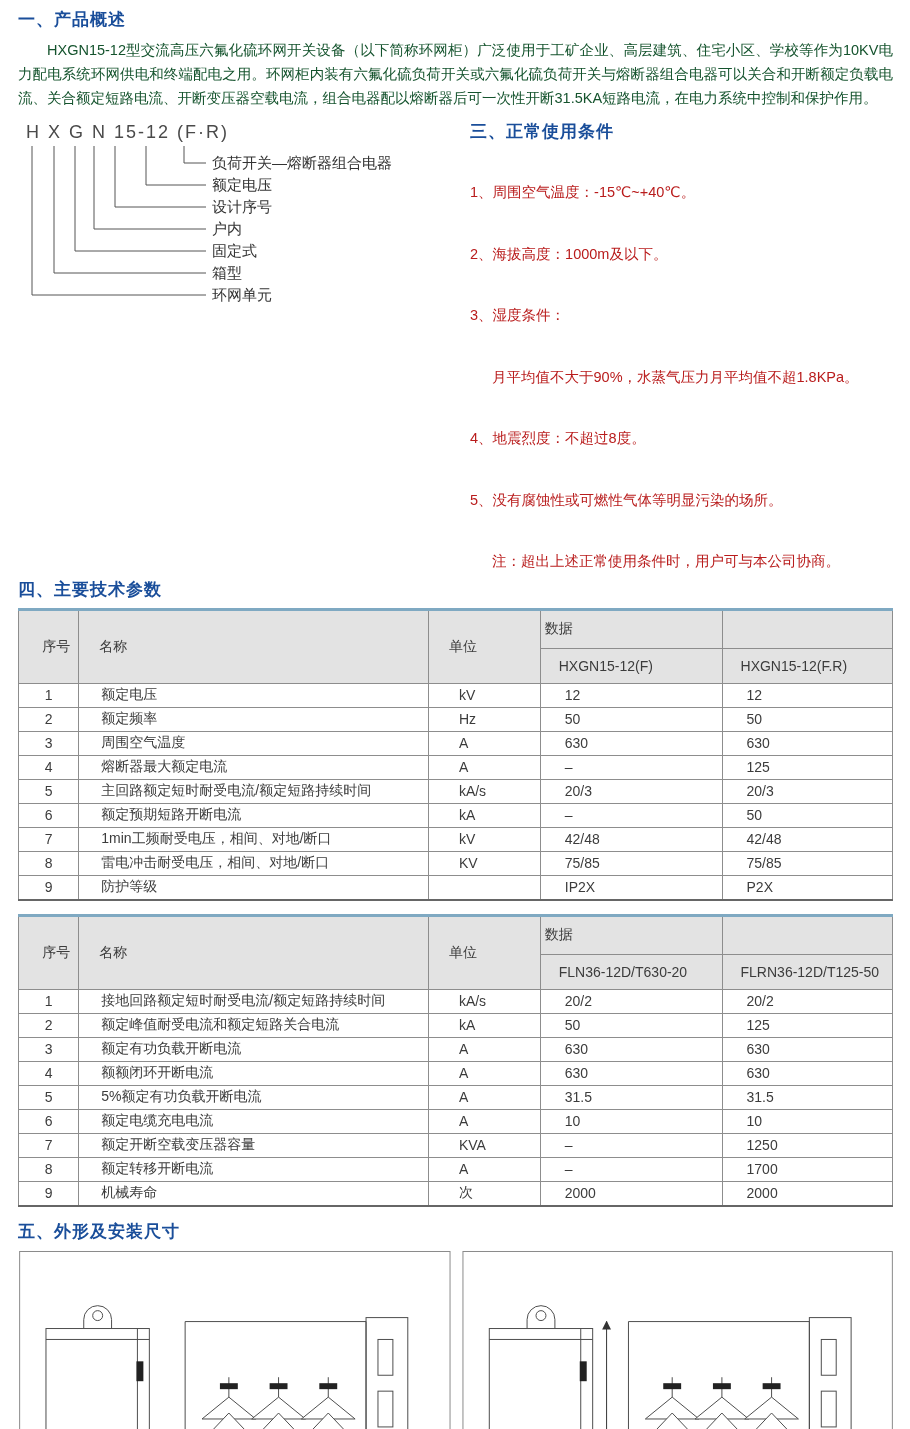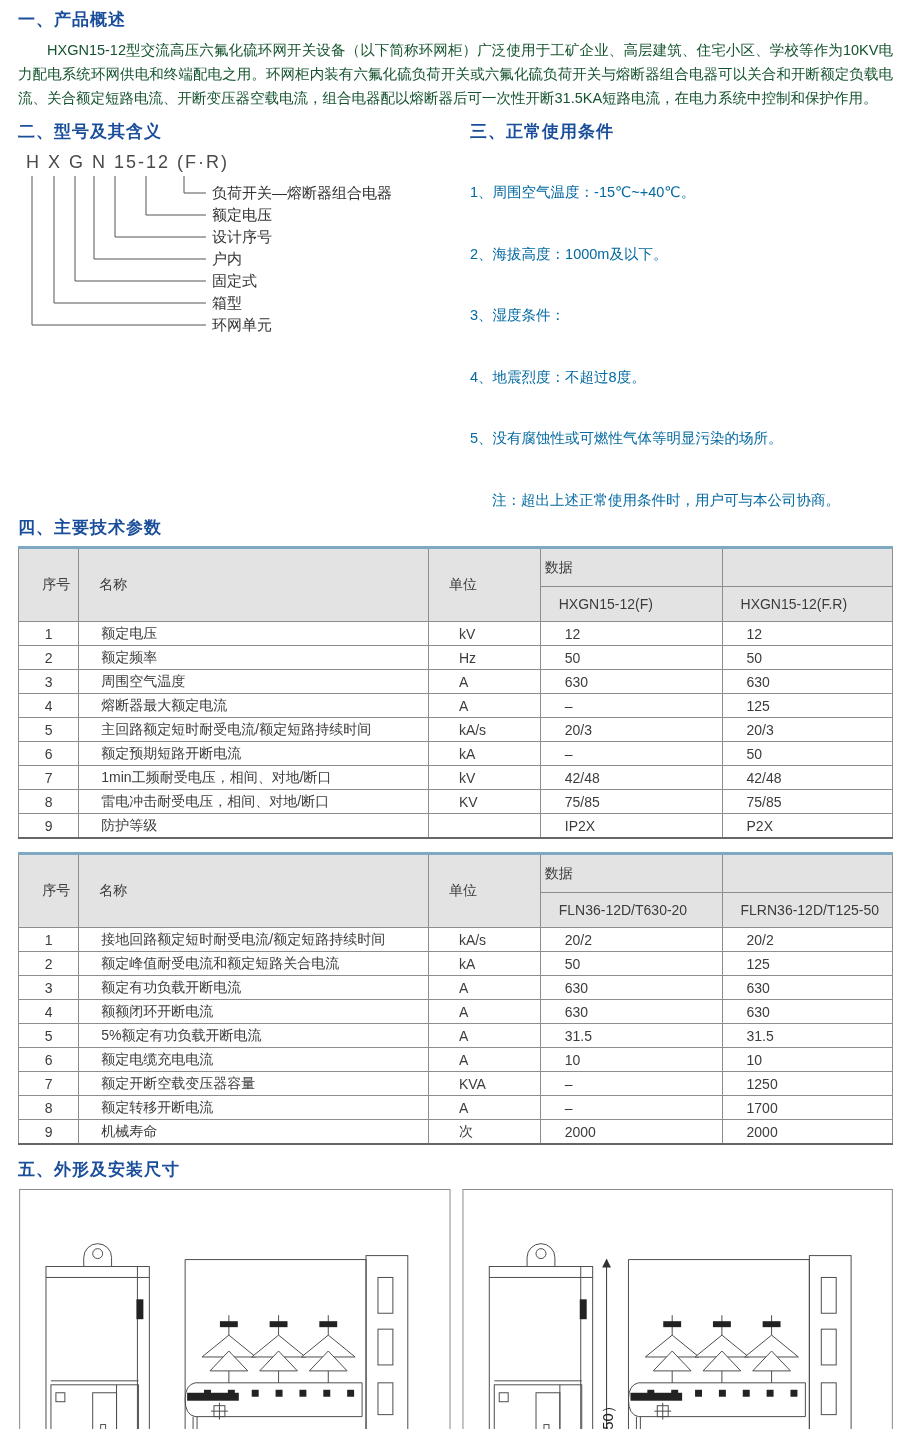--- a/index.html
+++ b/index.html
@@ -25,21 +25,21 @@
     line-height:24px;
     text-align:justify;
     text-indent:2em;
     color:#14532d;
     margin:0 0 10px 0;
   }
   .two-col{display:flex;margin-bottom:4px;}
   .col-l{width:452px;flex:none;}
   .col-r{flex:1;}
   .model-svg{display:block;}
-  .cond-item{font-size:14.5px;line-height:24.5px;color:#0369a1;margin-top:37px;}
+  .cond-item{font-size:14.5px;line-height:24.5px;color:#b91c1c;margin-top:37px;}
   .cond-item.indent{padding-left:22px;}
   .ptable{
     width:100%;
     border-collapse:collapse;
     table-layout:fixed;
     font-size:14px;
     color:#3c3c3c;
     border:1px solid #777;
     border-top:3px solid #7fa9c2;
     border-bottom:2px solid #666;
@@ -76,21 +76,20 @@
 </head>
 <body>
 
 <div class="page">
 
   <h2 class="sec">一、产品概述</h2>
   <p class="overview-body">HXGN15-12型交流高压六氟化硫环网开关设备（以下简称环网柜）广泛使用于工矿企业、高层建筑、住宅小区、学校等作为10KV电力配电系统环网供电和终端配电之用。环网柜内装有六氟化硫负荷开关或六氟化硫负荷开关与熔断器组合电器可以关合和开断额定负载电流、关合额定短路电流、开断变压器空载电流，组合电器配以熔断器后可一次性开断31.5KA短路电流，在电力系统中控制和保护作用。</p>
 
   <div class="two-col">
     <div class="col-l">
-      <h2 class="sec">二、型号及其含义</h2>
       <svg class="model-svg" viewBox="0 0 452 196" width="452" height="196">
         <text x="8" y="18" font-size="18" letter-spacing="2" fill="#4a4a4a">H X G N 15-12 (F·R)</text>
         <g stroke="#555" fill="none" stroke-width="1">
           <polyline points="166,26 166,43 188,43"></polyline>
           <polyline points="128,26 128,65 188,65"></polyline>
           <polyline points="97,26 97,87 188,87"></polyline>
           <polyline points="76,26 76,109 188,109"></polyline>
           <polyline points="57,26 57,131 188,131"></polyline>
           <polyline points="36,26 36,153 188,153"></polyline>
           <polyline points="14,26 14,175 188,175"></polyline>
@@ -105,20 +104,21 @@
           <text x="194" y="180">环网单元</text>
         </g>
       </svg>
     </div>
     <div class="col-r">
       <h2 class="sec">三、正常使用条件</h2>
       <div>
           <div class="cond-item">1、周围空气温度：-15℃~+40℃。</div>
           <div class="cond-item">2、海拔高度：1000m及以下。</div>
           <div class="cond-item">3、湿度条件：</div>
+          <div class="cond-item indent">月平均值不大于90%，水蒸气压力月平均值不超1.8KPa。</div>
           <div class="cond-item">4、地震烈度：不超过8度。</div>
           <div class="cond-item">5、没有腐蚀性或可燃性气体等明显污染的场所。</div>
           <div class="cond-item indent">注：超出上述正常使用条件时，用户可与本公司协商。</div>
         </div>
     </div>
   </div>
 
   <h2 class="sec">四、主要技术参数</h2>
 
   <table class="ptable">

